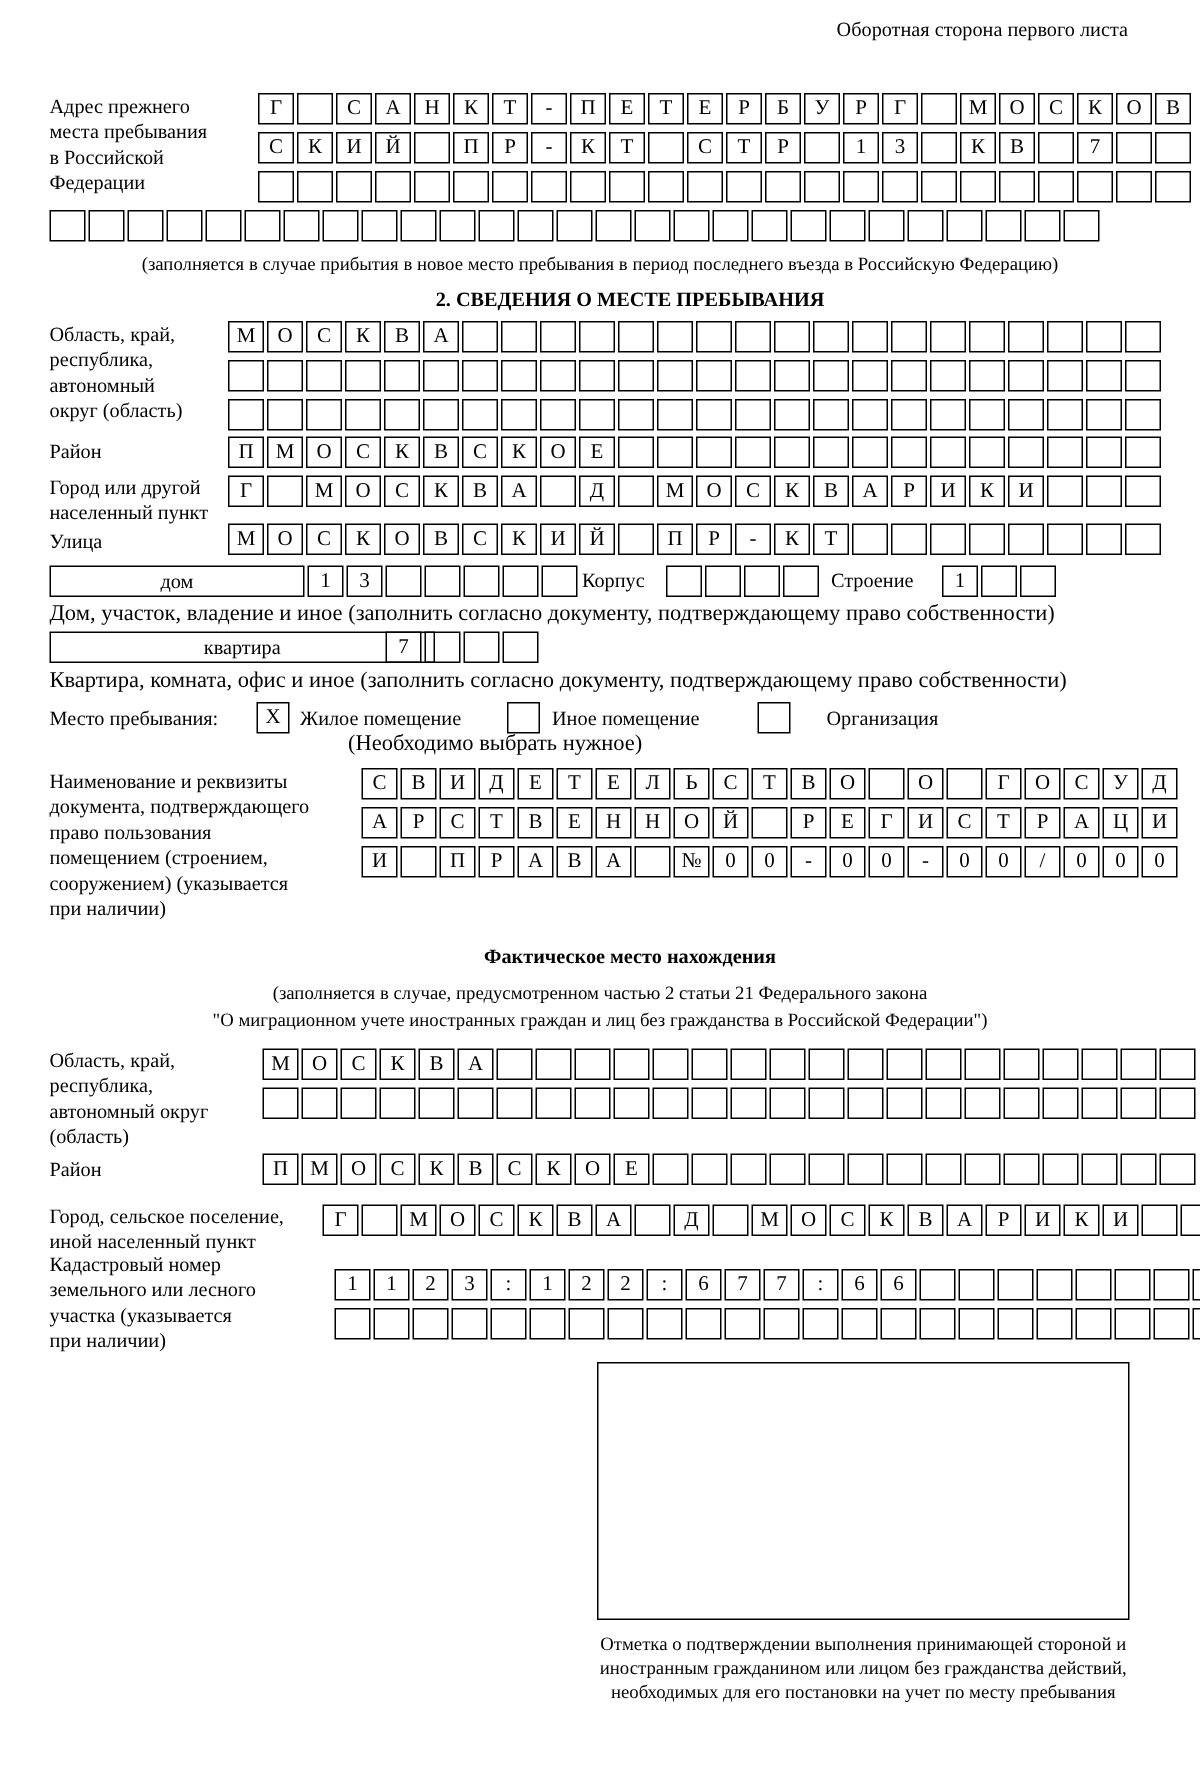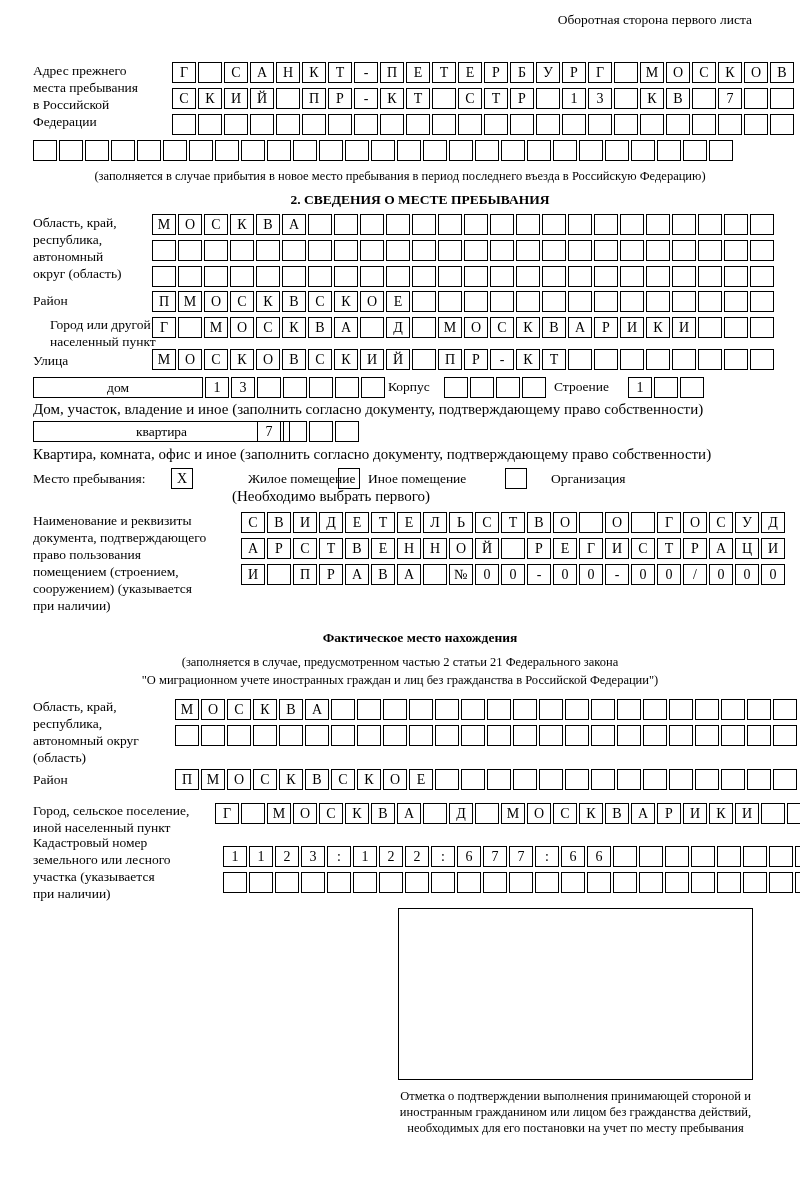--- a/index.html
+++ b/index.html
@@ -323,21 +323,21 @@
       <div class="cell"></div>
       <div class="cell"></div>
       <div class="cell"></div>
       <div class="cell"></div>
       <div class="cell"></div>
       <div class="cell"></div>
       <div class="cell"></div>
       <div class="cell"></div>
     </div>
 
-  <div class="lbl" style="left:50px; top:316px;">Город или другой
+  <div class="lbl" style="left:33px; top:316px;">Город или другой
 населенный пункт</div>
   <div class="boxrow" id="s2-city" style="left:152px; top:317px;">
       <div class="cell">Г</div>
       <div class="cell"></div>
       <div class="cell">М</div>
       <div class="cell">О</div>
       <div class="cell">С</div>
       <div class="cell">К</div>
       <div class="cell">В</div>
       <div class="cell">А</div>
@@ -418,26 +418,26 @@
       <div class="cell">7</div>
       <div class="cell"></div>
       <div class="cell"></div>
       <div class="cell"></div>
     </div>
 
   <div class="lbl small" style="left:33px; top:446px;">Квартира, комната, офис и иное (заполнить согласно документу, подтверждающему право собственности)</div>
 
   <div class="inline-lbl" style="left:33px; top:469px;">Место пребывания:</div>
   <div class="checkbox" style="position:absolute; left:171px; top:468px;">Х</div>
-  <div class="inline-lbl" style="left:200px; top:469px;margin-left:48px;">Жилое помещение</div>
+  <div class="inline-lbl" style="left:200px; top:469px;">Жилое помещение</div>
   <div class="checkbox" style="position:absolute; left:338px; top:468px;"></div>
   <div class="inline-lbl" style="left:368px; top:469px;">Иное помещение</div>
   <div class="checkbox" style="position:absolute; left:505px; top:468px;"></div>
   <div class="inline-lbl" style="left:551px; top:469px;">Организация</div>
-  <div class="lbl small" style="left:232px; top:488px;">(Необходимо выбрать первого)</div>
+  <div class="lbl small" style="left:232px; top:488px;">(Необходимо выбрать нужное)</div>
 
   <div class="lbl" style="left:33px; top:512px;">Наименование и реквизиты
 документа, подтверждающего
 право пользования
 помещением (строением,
 сооружением) (указывается
 при наличии)</div>
   <div class="boxrow" id="s2-doc-0" style="left:241px; top:512px;">
       <div class="cell">С</div>
       <div class="cell">В</div>

